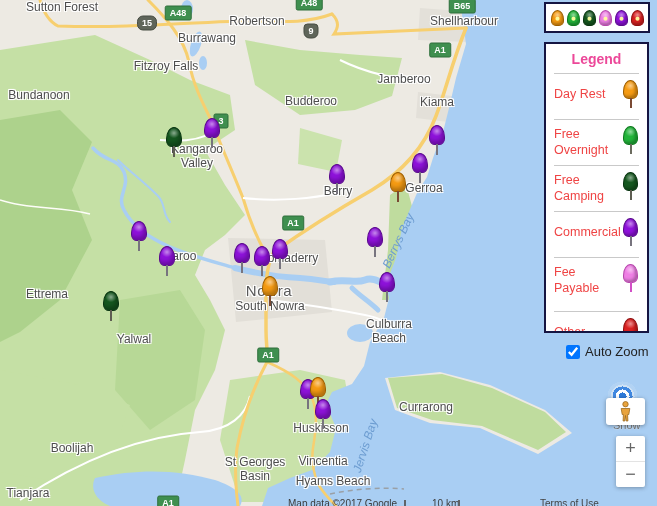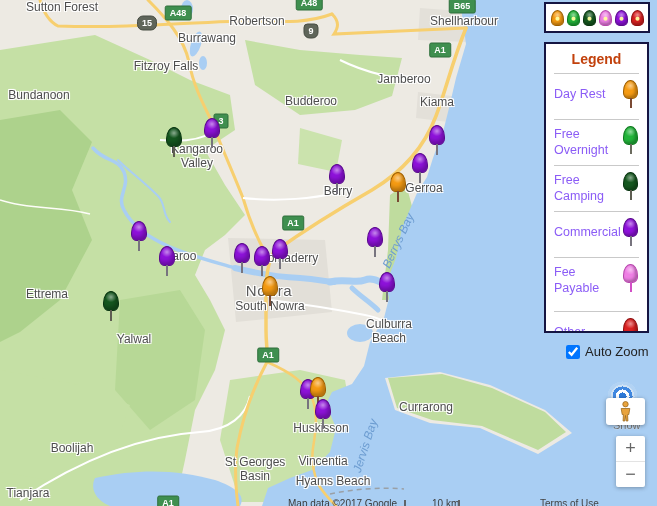--- a/index.html
+++ b/index.html
@@ -37,25 +37,25 @@
     justify-content:space-around;padding:0 3px;}
   .ficon{width:13px;height:16px;border:1px solid var(--d);cursor:pointer;
     border-radius:50% 50% 38% 38% / 60% 60% 32% 32%;
     background:radial-gradient(circle 2px at 50% 55%,rgba(255,255,160,.95) 0 1.5px,rgba(255,255,255,0) 2.5px),
       radial-gradient(ellipse 55% 38% at 50% 28%,rgba(255,255,255,.5),rgba(255,255,255,0) 75%),var(--c);
     box-shadow:inset -1px -2px 3px rgba(0,0,0,.3);}
 
   
   .legend{position:absolute;z-index:10;left:544px;top:42px;width:105px;height:291px;
     background:#fff;border:2px solid #151542;padding:0 8px;overflow:hidden;}
-  .legend-title{font-size:14px;font-weight:bold;color:#c2410c;text-align:center;padding:7px 0 6px;}
+  .legend-title{font-size:14px;font-weight:bold;color:#ec4899;text-align:center;padding:7px 0 6px;}
   .lrow{display:flex;justify-content:space-between;align-items:flex-start;
     border-top:1px solid #c9c9c9;height:46px;padding-top:0;}
   .lrow:last-child{height:38px;margin-top:8px;}
-  .lrow .txt{font-size:12.5px;color:#8b5cf6;line-height:1.25;padding-top:13px;flex:1;}
+  .lrow .txt{font-size:12.5px;color:#ef4444;line-height:1.25;padding-top:13px;flex:1;}
   .lrow.two .txt{padding-top:7px;}
   .lic{position:relative;width:15px;height:19px;margin-top:6px;margin-right:1px;flex:none;
     border:1px solid var(--d);
     border-radius:50% 50% 38% 38% / 60% 60% 32% 32%;
     background:radial-gradient(ellipse 55% 38% at 50% 28%,rgba(255,255,255,.5),rgba(255,255,255,0) 75%),var(--c);
     box-shadow:inset -2px -2px 3px rgba(0,0,0,.28);}
   .lic::after{content:"";position:absolute;top:17px;left:50%;transform:translateX(-50%);
     width:2px;height:10px;background:var(--s);}
 
   

